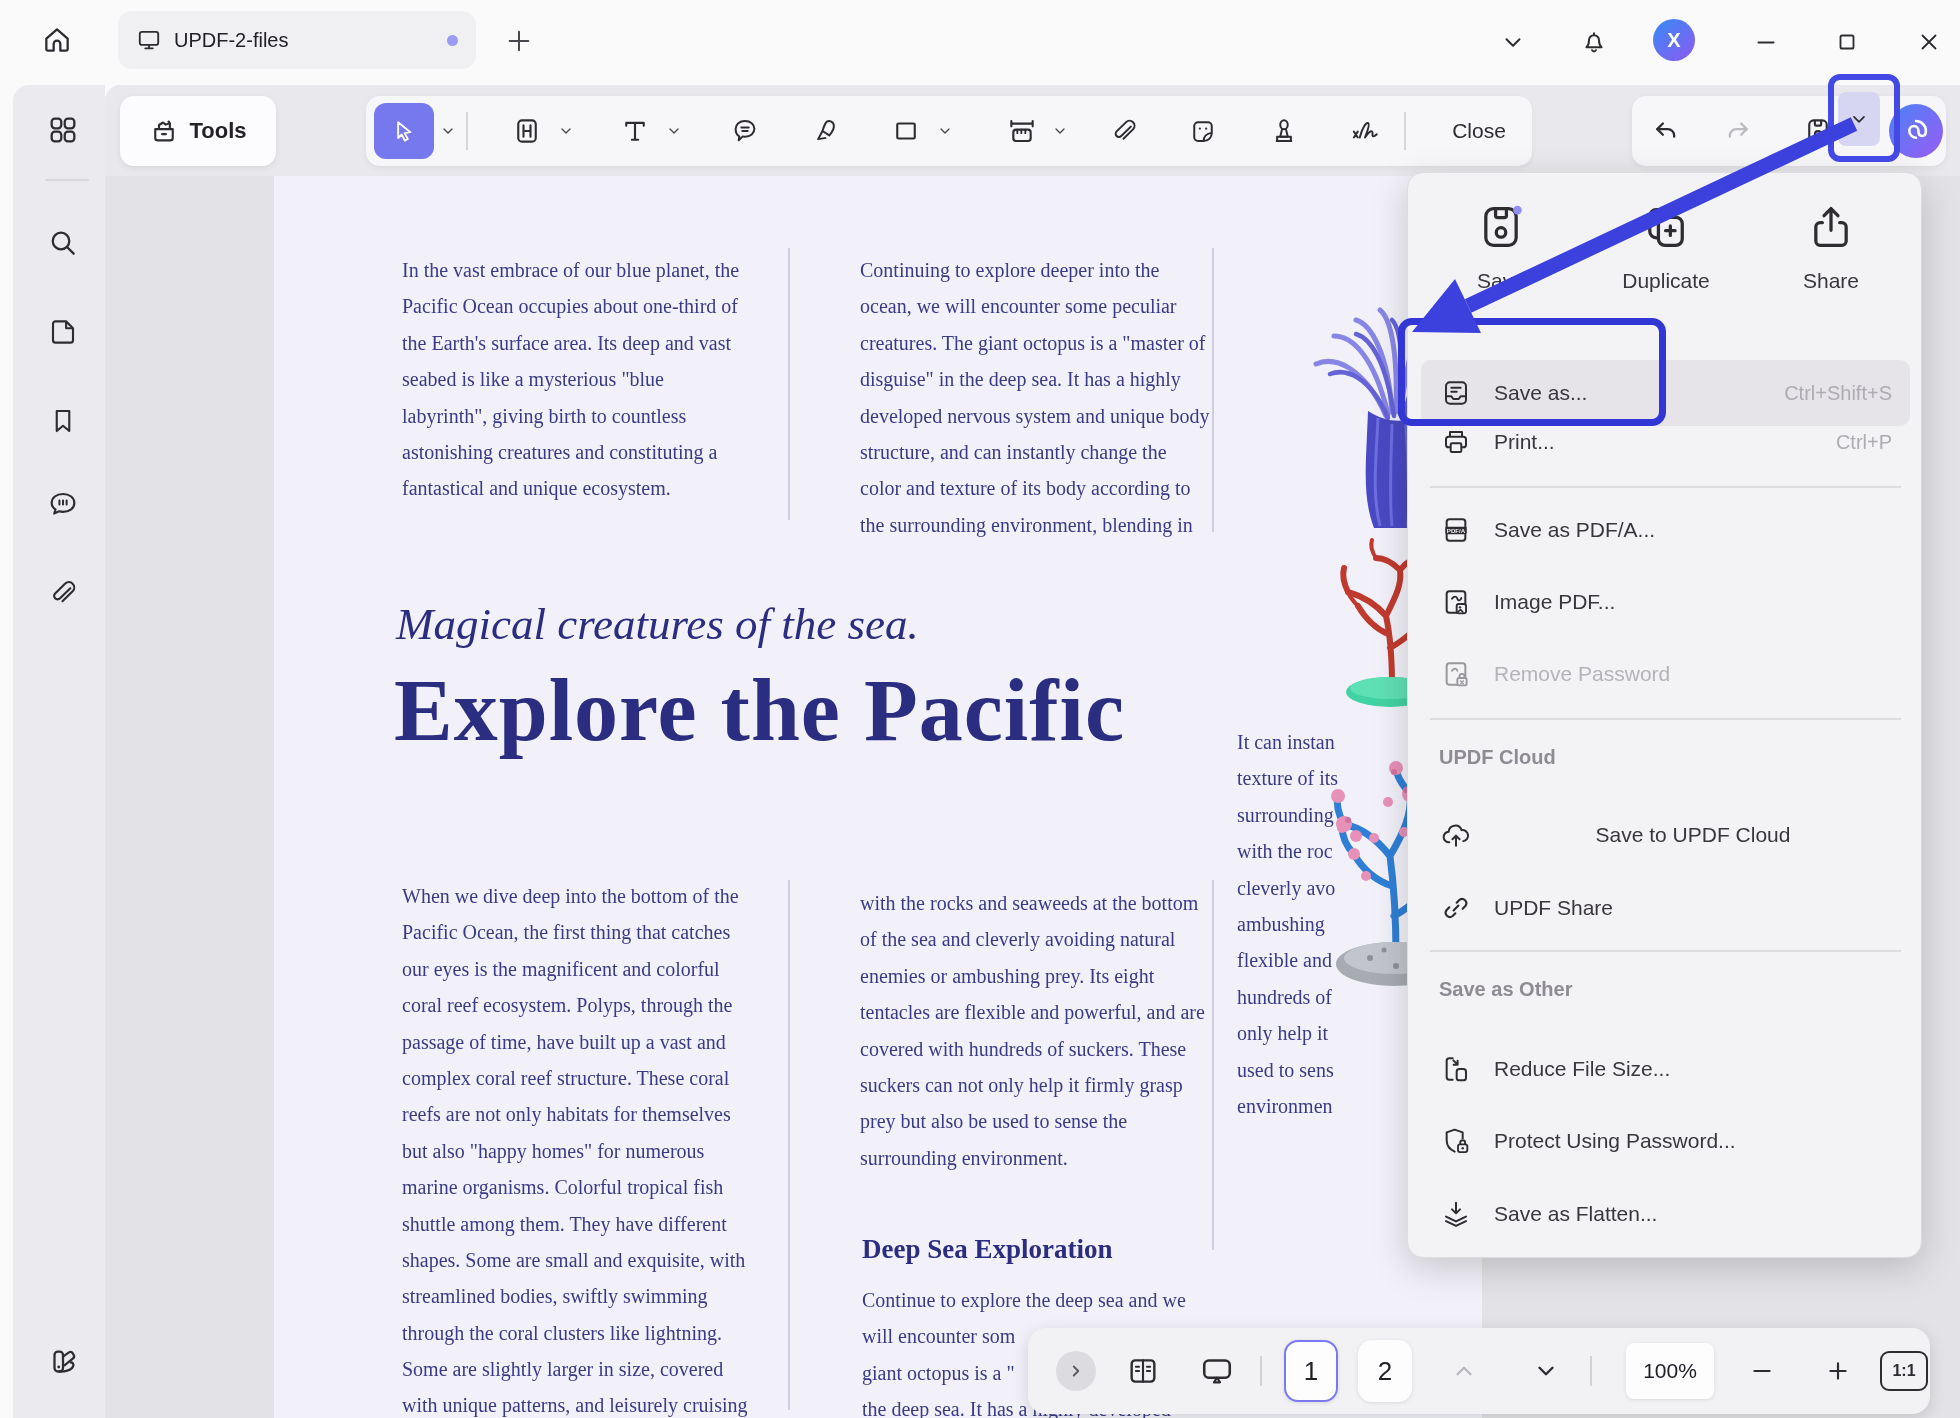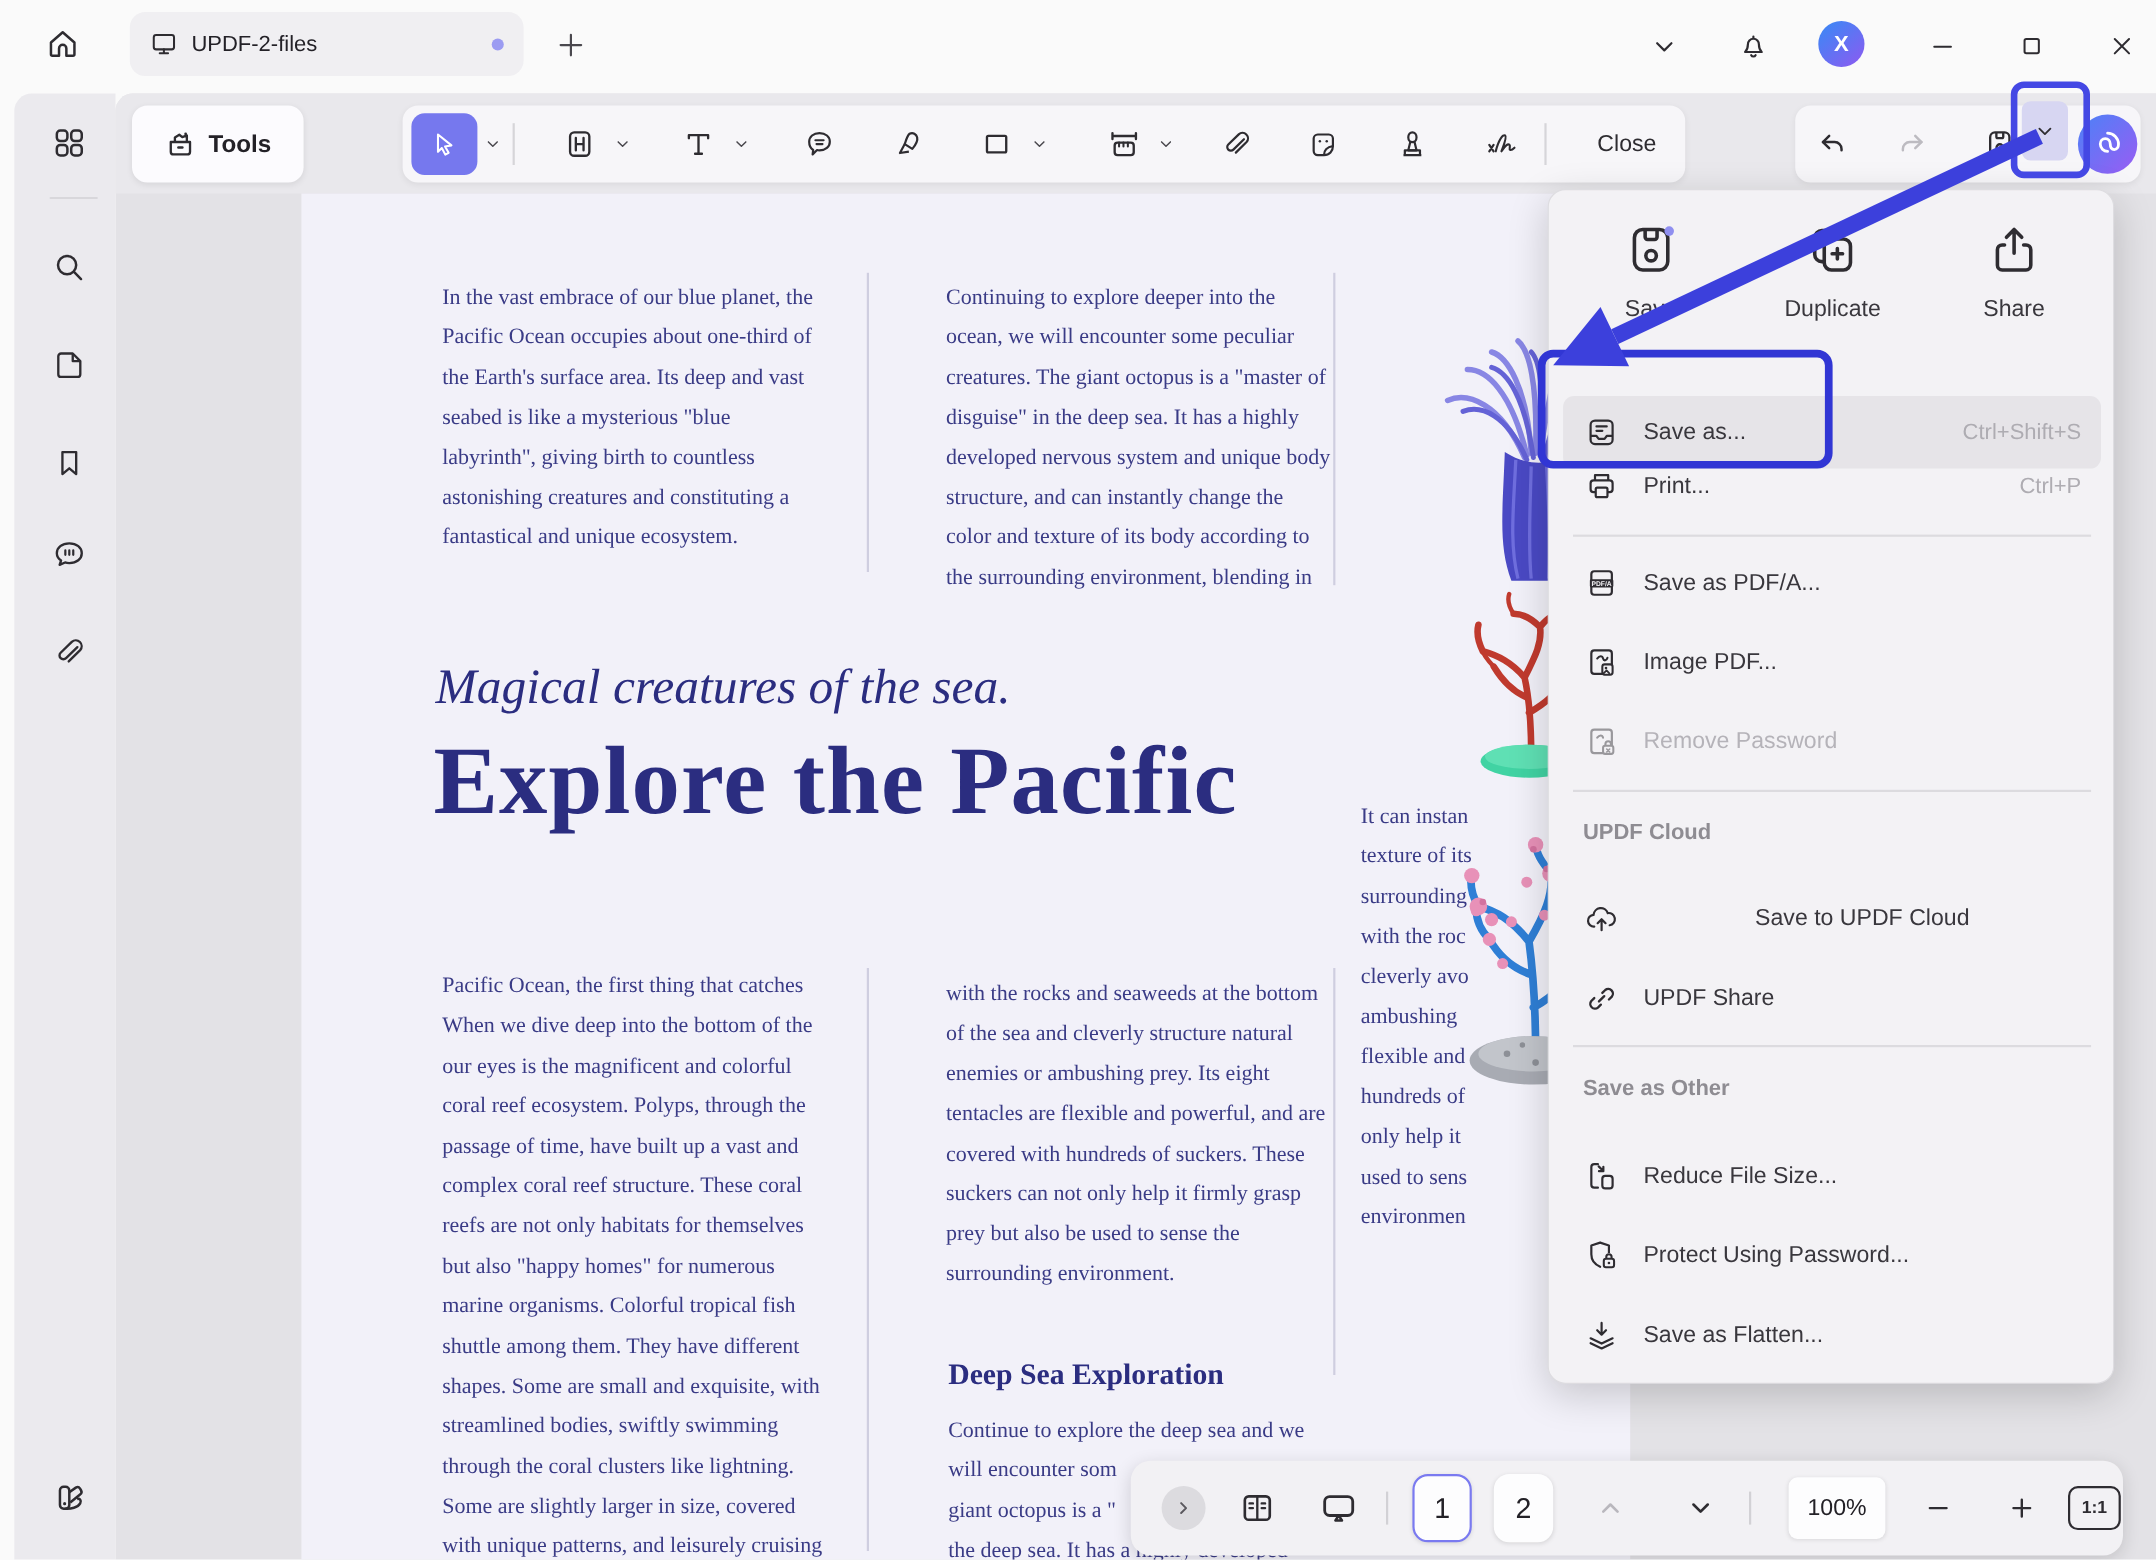--- a/index.html
+++ b/index.html
@@ -387,40 +387,40 @@
       </div>
 
     <div class="coldiv" style="left:514px;top:72px;height:272px;"></div>
     <div class="coldiv" style="left:938px;top:72px;height:284px;"></div>
 
     <div class="hline-italic" style="left:122px;top:422px;">Magical creatures of the sea.</div>
     <div class="hline-main" style="left:120px;top:484px;">Explore the Pacific</div>
 
     <div class="para" style="left:128px;top:702px;">
 
-    <div class="tl">Pacific Ocean, the first thing that catches</div>
-        <div class="tl">When we dive deep into the bottom of the</div>
+    <div class="tl">When we dive deep into the bottom of the</div>
+        <div class="tl">Pacific Ocean, the first thing that catches</div>
         <div class="tl">our eyes is the magnificent and colorful</div>
         <div class="tl">coral reef ecosystem. Polyps, through the</div>
         <div class="tl">passage of time, have built up a vast and</div>
         <div class="tl">complex coral reef structure. These coral</div>
         <div class="tl">reefs are not only habitats for themselves</div>
         <div class="tl">but also "happy homes" for numerous</div>
         <div class="tl">marine organisms. Colorful tropical fish</div>
         <div class="tl">shuttle among them. They have different</div>
         <div class="tl">shapes. Some are small and exquisite, with</div>
         <div class="tl">streamlined bodies, swiftly swimming</div>
         <div class="tl">through the coral clusters like lightning.</div>
         <div class="tl">Some are slightly larger in size, covered</div>
         <div class="tl">with unique patterns, and leisurely cruising</div>
       </div>
     <div class="para" style="left:586px;top:709px;">
 
     <div class="tl">with the rocks and seaweeds at the bottom</div>
-        <div class="tl">of the sea and cleverly structure natural</div>
+        <div class="tl">of the sea and cleverly avoiding natural</div>
         <div class="tl">enemies or ambushing prey. Its eight</div>
         <div class="tl">tentacles are flexible and powerful, and are</div>
         <div class="tl">covered with hundreds of suckers. These</div>
         <div class="tl">suckers can not only help it firmly grasp</div>
         <div class="tl">prey but also be used to sense the</div>
         <div class="tl">surrounding environment.</div>
       </div>
 
     <div class="coldiv" style="left:514px;top:704px;height:530px;"></div>
     <div class="coldiv" style="left:938px;top:704px;height:370px;"></div>

